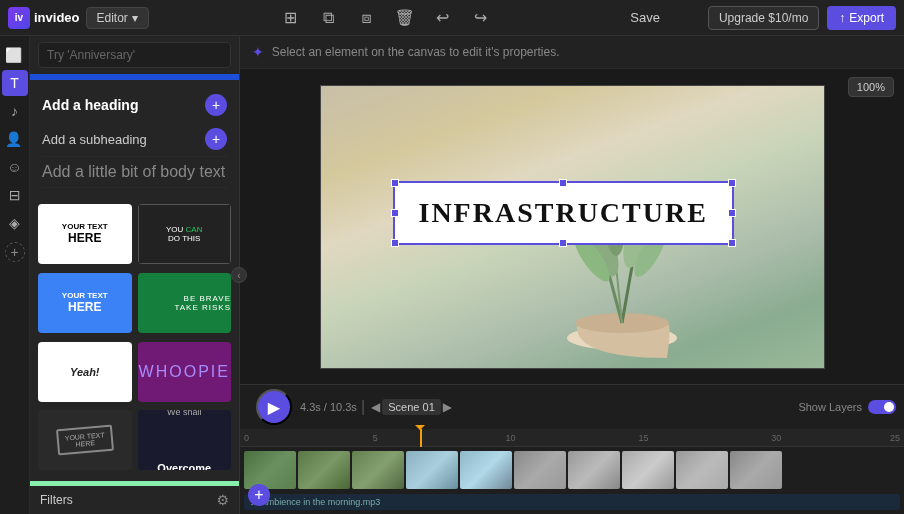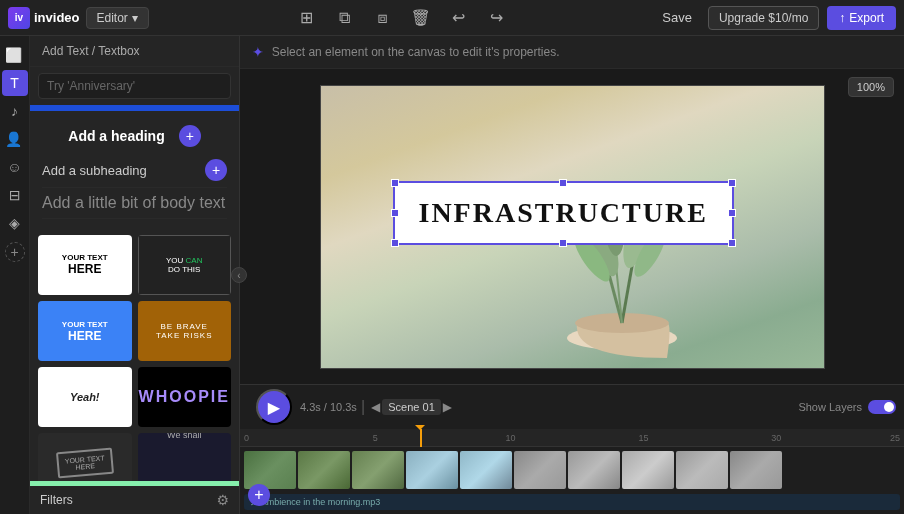--- a/index.html
+++ b/index.html
@@ -11,56 +11,56 @@
     }
     .topbar-left { display: flex; align-items: center; gap: 6px; }
     .invideo-logo { display: flex; align-items: center; gap: 4px; }
     .logo-icon { width: 22px; height: 22px; background: linear-gradient(135deg, #7c3aed, #4f46e5); border-radius: 4px; display: flex; align-items: center; justify-content: center; font-size: 10px; color: #fff; font-weight: bold; }
     .logo-text { color: #fff; font-size: 13px; font-weight: 600; }
     .editor-btn { background: #333; border: 1px solid #444; color: #ccc; font-size: 12px; padding: 3px 10px; border-radius: 4px; cursor: pointer; display: flex; align-items: center; gap: 4px; }
     .topbar-center { display: flex; align-items: center; gap: 10px; margin: 0 auto; }
     .icon-btn { background: none; border: none; color: #aaa; cursor: pointer; width: 28px; height: 28px; display: flex; align-items: center; justify-content: center; font-size: 16px; border-radius: 4px; }
     .topbar-right { display: flex; align-items: center; gap: 8px; }
     .save-btn { background: none; border: none; color: #ccc; font-size: 13px; cursor: pointer; padding: 4px 8px; border-radius: 4px; }
-    .upgrade-btn { background: #2d2d2d; border: 1px solid #555; color: #ccc; font-size: 12px; padding: 4px 10px; border-radius: 4px; cursor: pointer; }
+    .upgrade-btn { background: #2d2d2d; border: 1px solid #555; color: #ccc; font-size: 12px; padding: 4px 10px; border-radius: 4px; cursor: pointer; margin-left: 32px; }
     .export-btn { background: #5b4de0; border: none; color: #fff; font-size: 12px; padding: 5px 12px; border-radius: 4px; cursor: pointer; display: flex; align-items: center; gap: 4px; }
 
     
     .main { display: flex; flex: 1; overflow: hidden; }
 
     
     .sidebar-icons { width: 30px; background: #1e1e1e; display: flex; flex-direction: column; align-items: center; padding: 6px 0; gap: 2px; border-right: 1px solid #2a2a2a; }
     .side-icon { width: 26px; height: 26px; display: flex; align-items: center; justify-content: center; color: #aaa; font-size: 14px; border-radius: 4px; cursor: pointer; }
     .side-icon.active { background: #5b4de0; color: #fff; }
     .side-icon-add { width: 20px; height: 20px; border: 1px dashed #555; border-radius: 50%; display: flex; align-items: center; justify-content: center; color: #888; font-size: 14px; cursor: pointer; margin-top: 4px; }
 
     
     .text-panel { width: 210px; background: #252525; border-right: 1px solid #333; display: flex; flex-direction: column; flex-shrink: 0; }
     .panel-breadcrumb { padding: 8px 12px; font-size: 12px; color: #aaa; border-bottom: 1px solid #2a2a2a; }
     .panel-search { padding: 6px 8px; border-bottom: 6px solid #1d4ed8; }
     .panel-search input { width: 100%; background: #1e1e1e; border: 1px solid #333; color: #ccc; padding: 5px 8px; border-radius: 4px; font-size: 12px; }
     .panel-search input::placeholder { color: #666; }
     .text-options { padding: 8px 12px; }
-    .heading-row { display: flex; align-items: center; justify-content: center; padding: 6px 0; gap: 14px; }
+    .heading-row { display: flex; align-items: center; justify-content: space-between; padding: 6px 0; gap: 14px; }
     .heading-row span { font-size: 14px; font-weight: 600; color: #fff; }
     .add-circle { width: 22px; height: 22px; background: #5b4de0; border-radius: 50%; display: flex; align-items: center; justify-content: center; color: #fff; font-size: 14px; cursor: pointer; }
     .subheading-row { display: flex; align-items: center; justify-content: space-between; padding: 6px 0; border-bottom: 1px solid #2a2a2a; }
     .subheading-row span { font-size: 13px; color: #ccc; }
     .body-text-row { padding: 6px 0; font-size: 16px; color: #888; border-bottom: 1px solid #2a2a2a; }
     .text-templates { display: grid; grid-template-columns: 1fr 1fr; gap: 6px; padding: 8px; overflow-y: auto; flex: 1; }
     .template-item { background: #2e2e2e; border-radius: 4px; height: 60px; display: flex; align-items: center; justify-content: center; cursor: pointer; overflow: hidden; position: relative; }
 
     
     .tpl-yourtext { background: #fff; color: #000; font-size: 9px; font-weight: 900; text-align: center; line-height: 1.1; width: 100%; height: 100%; display: flex; align-items: center; justify-content: center; flex-direction: column; }
     .tpl-youcan { background: #222; border: 1px solid #555; width: 100%; height: 100%; display: flex; align-items: center; justify-content: center; flex-direction: column; font-size: 8px; color: #fff; text-align: center; }
     .tpl-youcan span.can { color: #22c55e; }
     .tpl-bluebox { background: #3b82f6; color: #fff; font-size: 9px; font-weight: 900; text-align: center; width: 100%; height: 100%; display: flex; align-items: center; justify-content: center; flex-direction: column; }
-    .tpl-bebrave { background: #a16207; color: #fff; font-size: 8px; text-align: center; width: 100%; height: 100%; display: flex; align-items: center; justify-content: center; flex-direction: column; letter-spacing: 1px; }
+    .tpl-bebrave { background: #15803d; color: #fff; font-size: 8px; text-align: center; width: 100%; height: 100%; display: flex; align-items: flex-end; justify-content: center; flex-direction: column; letter-spacing: 1px; }
     .tpl-yeah { background: #fff; color: #222; font-size: 11px; font-weight: 700; width: 100%; height: 100%; display: flex; align-items: center; justify-content: center; }
-    .tpl-whoopie { background: #000000; color: #a78bfa; font-size: 16px; font-weight: 700; width: 100%; height: 100%; display: flex; align-items: center; justify-content: center; letter-spacing: 2px; }
+    .tpl-whoopie { background: #701a75; color: #a78bfa; font-size: 16px; font-weight: 400; width: 100%; height: 100%; display: flex; align-items: center; justify-content: center; letter-spacing: 2px; }
     .tpl-stamp { background: #2a2a2a; width: 100%; height: 100%; display: flex; align-items: center; justify-content: center; }
     .stamp-inner { border: 2px solid #888; border-radius: 2px; font-size: 7px; color: #aaa; padding: 4px 6px; text-align: center; transform: rotate(-5deg); }
     .tpl-weovercame { background: #1a1a2e; width: 100%; height: 100%; display: flex; flex-direction: column; align-items: center; justify-content: center; font-size: 7px; color: #ccc; text-align: center; }
 
     .panel-collapse-btn { position: absolute; right: -8px; top: 50%; transform: translateY(-50%); background: #333; border: 1px solid #444; border-radius: 50%; width: 16px; height: 16px; display: flex; align-items: center; justify-content: center; color: #888; font-size: 10px; cursor: pointer; z-index: 10; }
 
     .filters-row { display: flex; align-items: center; justify-content: space-between; padding: 6px 10px; border-top: 5px solid #86efac; font-size: 12px; color: #ccc; }
     .filter-icon { font-size: 14px; color: #888; cursor: pointer; }
 
     
@@ -148,21 +148,20 @@
     <div class="side-icon active">T</div>
     <div class="side-icon">♪</div>
     <div class="side-icon">👤</div>
     <div class="side-icon">☺</div>
     <div class="side-icon">⊟</div>
     <div class="side-icon">◈</div>
     <div class="side-icon-add">+</div>
   </div>
 
   <div class="text-panel" style="position:relative;">
-    <div class="panel-breadcrumb">Add Text / Textbox</div>
     <div class="panel-search">
       <input type="text" placeholder="Try 'Anniversary'" style="">
     </div>
     <div class="text-options">
       <div class="heading-row">
         <span>Add a heading</span>
         <div class="add-circle">+</div>
       </div>
       <div class="subheading-row">
         <span>Add a subheading</span>

